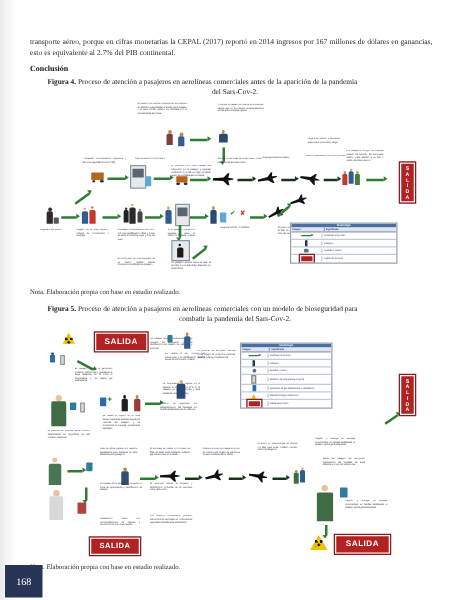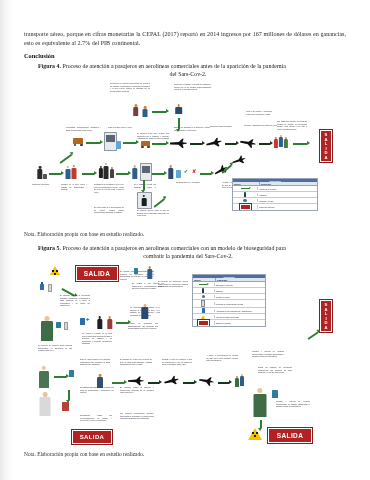--- a/index.html
+++ b/index.html
@@ -757,13 +757,14 @@
 
       <div class="arrow-v" style="left:236px; top:158px; height:8px;"></div>
 
       <div class="biohazard" style="left:224px; top:166px; border-left-width:7px; border-right-width:7px; border-bottom-width:12px;"></div>
       <div class="salida" style="left:244px; top:166px; width:42px; height:13px; font-size:6.5px;">SALIDA</div>
     </div>
 
     <div class="fig-note" id="note-fig5">Nota. Elaboración propia con base en estudio realizado.</div>
   </div>
 
+  <div id="page-number">168</div>
 </div>
 
 </body></html>

